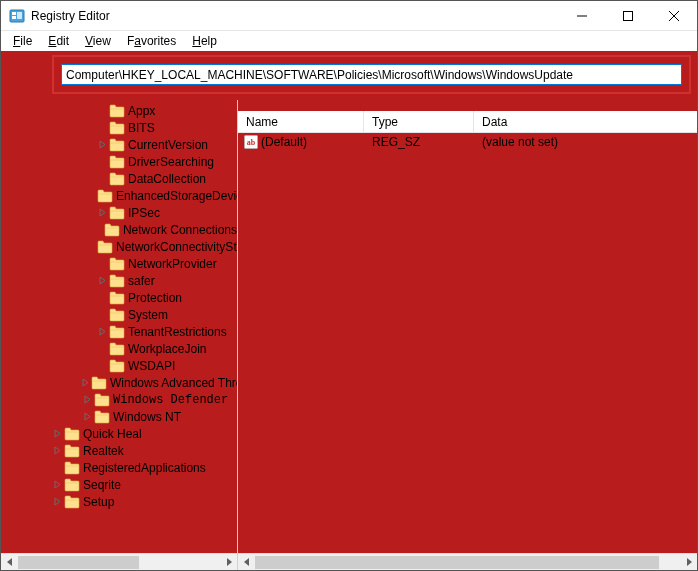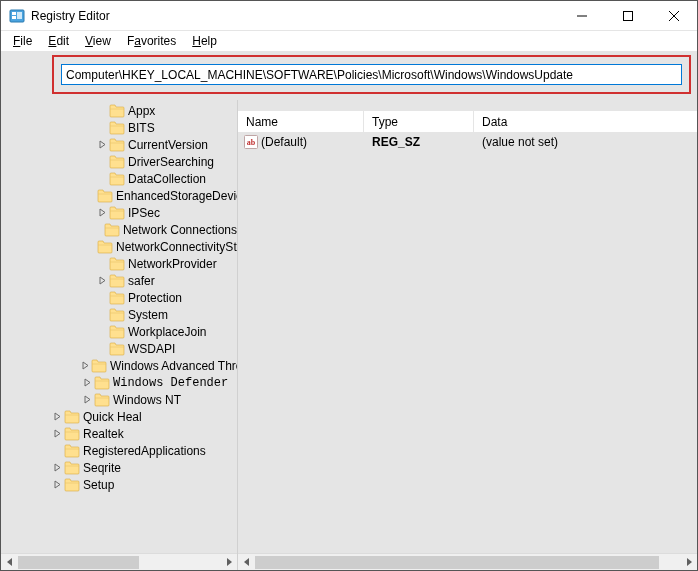--- a/index.html
+++ b/index.html
@@ -1,17 +1,17 @@
 <!DOCTYPE html>
 <html><head>
 <meta charset="utf-8">
 <style>
   * { box-sizing: border-box; margin: 0; padding: 0; }
   html, body { width: 698px; height: 571px; font-family: "Segoe UI", Tahoma, sans-serif; font-size: 12px; background: #fff; overflow: hidden; }
-  .window { width: 698px; height: 571px; border: 1px solid #555; display: flex; flex-direction: column; background: #e5e5e5; }
+  .window { width: 698px; height: 571px; border: 1px solid #555; display: flex; flex-direction: column; background: #b91c1c; }
 
   
   .titlebar { height: 30px; display: flex; align-items: center; background: #fff; border-bottom: 1px solid #e5e5e5; }
   .titlebar .appicon { width: 16px; height: 16px; margin: 0 6px 0 8px; }
   .titlebar .title { flex: 1; font-size: 12px; color: #000; }
   .titlebar .winbtn { width: 46px; height: 30px; display: flex; align-items: center; justify-content: center; color: #000; }
 
   
   .menubar { height: 20px; display: flex; align-items: center; padding: 0 4px; background: #fff; }
   .menuitem { padding: 1px 8px; cursor: default; }
@@ -40,21 +40,21 @@
 
   
   .cols { display: flex; height: 22px; border-bottom: 1px solid #e5e5e5; align-items: center; background: #fff; margin-top: 11px; }
   .colh { padding: 0 8px; color: #000; border-right: 1px solid #e5e5e5; height: 100%; display: flex; align-items: center; }
   .colh.name { width: 126px; }
   .colh.type { width: 110px; }
   .colh.data { flex: 1; border-right: none; }
   .values { flex: 1; overflow: auto; }
   .valrow { display: flex; align-items: center; height: 18px; }
   .valrow .c-name { width: 126px; padding-left: 6px; display: flex; align-items: center; gap: 3px; }
-  .valrow .c-type { width: 110px; padding-left: 8px; font-weight: bold; }
+  .valrow .c-type { width: 110px; padding-left: 8px; }
   .valrow .c-data { flex: 1; padding-left: 8px; }
   .abicon { width: 14px; height: 14px; flex-shrink: 0; }
 
   
   .hscroll { height: 17px; background: #f0f0f0; border-top: 1px solid #dcdcdc; display: flex; align-items: center; }
   .hscroll .arrow { width: 17px; height: 17px; display: flex; align-items: center; justify-content: center; color: #606060; }
   .hscroll .track { flex: 1; height: 17px; position: relative; }
   .hscroll .thumb { position: absolute; top: 2px; height: 13px; background: #cdcdcd; border-radius: 0; }
 
   
@@ -244,20 +244,34 @@
           </div>
           <div class="tree-row" style="padding-left: 95px;">
             <span class="expander blank"></span>
             <span class="folder">
               <svg viewBox="0 0 16 14" width="16" height="14">
                 <path d="M1 3 L1 12 Q1 13 2 13 L14 13 Q15 13 15 12 L15 4 Q15 3 14 3 L7 3 L6 1 L2 1 Q1 1 1 2 Z" fill="#ffe08f" stroke="#d9a93a" stroke-width="0.6"></path>
                 <path d="M1 5 L15 5" stroke="#e8c468" stroke-width="0.6"></path>
               </svg>
             </span>
             <span class="label">System</span>
+          </div>
+          <div class="tree-row" style="padding-left: 95px;">
+            <span class="expander">
+              <svg width="9" height="9" viewBox="0 0 9 9">
+                <polygon points="2,1 2,8 7,4.5" fill="none" stroke="#6a6a6a" stroke-width="1"></polygon>
+              </svg>
+            </span>
+            <span class="folder">
+              <svg viewBox="0 0 16 14" width="16" height="14">
+                <path d="M1 3 L1 12 Q1 13 2 13 L14 13 Q15 13 15 12 L15 4 Q15 3 14 3 L7 3 L6 1 L2 1 Q1 1 1 2 Z" fill="#ffe08f" stroke="#d9a93a" stroke-width="0.6"></path>
+                <path d="M1 5 L15 5" stroke="#e8c468" stroke-width="0.6"></path>
+              </svg>
+            </span>
+            <span class="label">TenantRestrictions</span>
           </div>
           <div class="tree-row" style="padding-left: 95px;">
             <span class="expander blank"></span>
             <span class="folder">
               <svg viewBox="0 0 16 14" width="16" height="14">
                 <path d="M1 3 L1 12 Q1 13 2 13 L14 13 Q15 13 15 12 L15 4 Q15 3 14 3 L7 3 L6 1 L2 1 Q1 1 1 2 Z" fill="#ffe08f" stroke="#d9a93a" stroke-width="0.6"></path>
                 <path d="M1 5 L15 5" stroke="#e8c468" stroke-width="0.6"></path>
               </svg>
             </span>
             <span class="label">WorkplaceJoin</span>

